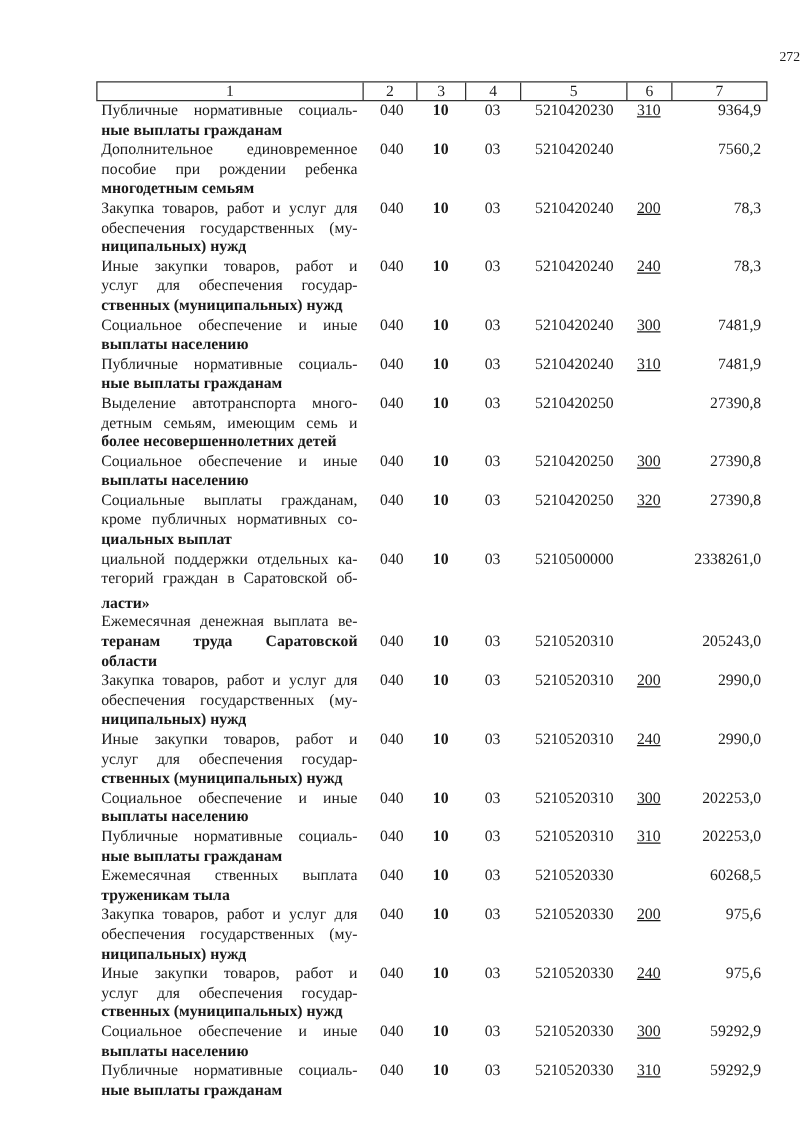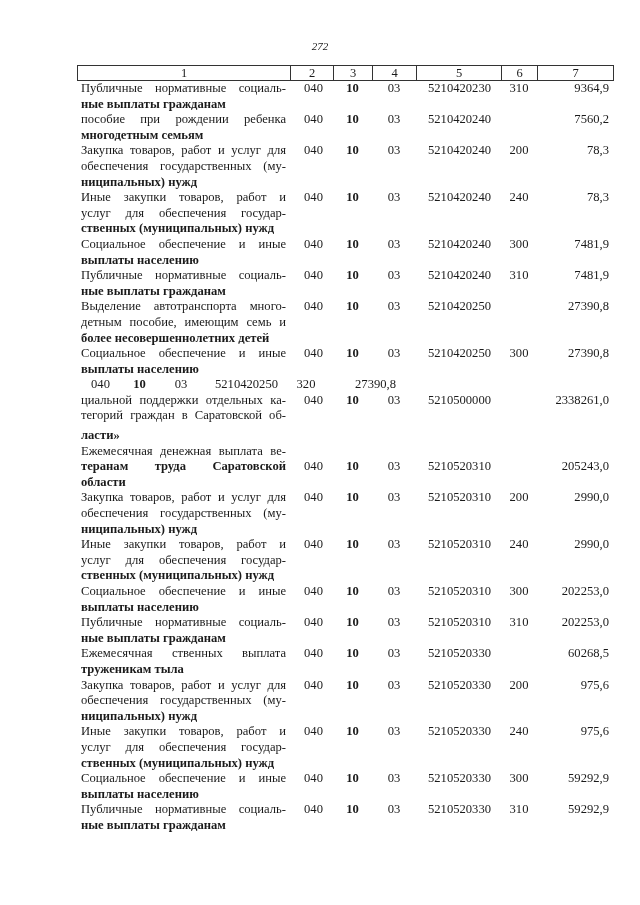--- a/index.html
+++ b/index.html
@@ -1,37 +1,37 @@
 <!DOCTYPE html>
 <html><head>
 <meta charset="utf-8">
 <style>
   html, body { margin: 0; padding: 0; background: #ffffff; }
   body { width: 640px; height: 905px; position: relative; overflow: hidden;
          font-family: "Liberation Serif", "DejaVu Serif", serif; color: #1a1a1a; }
-  .page-number { position: absolute; top: 40px; left: 0; width: 640px; text-align: center;
-                 font-size: 11px; font-style: italic; }
+  .page-number { position: absolute; top: 40px; left: 0; width: 640px; text-align: right;
+                 font-size: 11px; }
   .hdr { position: absolute; top: 65px; left: 77px; height: 16px; display: flex;
          border: 1px solid #333; box-sizing: border-box; width: 537px; }
   .hdr > div { border-right: 1px solid #333; text-align: center; font-size: 12.5px;
                line-height: 14px; box-sizing: border-box; }
   .hdr > div:last-child { border-right: none; }
   .c1 { width: 213px; } .c2 { width: 43px; } .c3 { width: 39px; } .c4 { width: 44px; }
   .c5 { width: 85px; } .c6 { width: 36px; } .c7 { width: 75px; }
   .rows { position: absolute; top: 81px; left: 77px; width: 537px; }
   .row { display: flex; font-size: 12.6px; line-height: 15.6px; }
   .row .name { width: 213px; text-align: justify; box-sizing: border-box; padding-left: 4px; padding-right: 4px; }
   .row .name span.line { display: block; text-align: justify; text-align-last: justify; }
   .row .name span.line.last { text-align-last: left; font-weight: bold; }
   .row .v { box-sizing: border-box; }
   .row .v2 { width: 43px; text-align: center; padding-left: 4px; }
   .row .v3 { width: 39px; text-align: center; font-weight: bold; }
   .row .v4 { width: 44px; text-align: center; }
   .row .v5 { width: 85px; text-align: center; padding-left: 2px; font-family: Liberation Serif, serif; }
-  .row .v6 { width: 36px; text-align: center; }
+  .row .v6 { width: 36px; text-align: center; text-decoration: underline; }
   .row .v7 { width: 75px; text-align: right; padding-right: 3px; }
 </style>
 </head>
 <body>
 
 <div class="page-number">272</div>
 
 <div class="hdr">
   <div class="c1">1</div>
   <div class="c2">2</div>
@@ -50,20 +50,21 @@
       </div>
       <div class="v v2">040</div>
       <div class="v v3">10</div>
       <div class="v v4">03</div>
       <div class="v v5">5210420230</div>
       <div class="v v6">310</div>
       <div class="v v7">9364,9</div>
     </div>
     <div class="row">
       <div class="name">
+        <span class="line">Дополнительное единовременное</span>
         <span class="line">пособие при рождении ребенка</span>
         <span class="line last">многодетным семьям</span>
       </div>
       <div class="v v2">040</div>
       <div class="v v3">10</div>
       <div class="v v4">03</div>
       <div class="v v5">5210420240</div>
       <div class="v v6"></div>
       <div class="v v7">7560,2</div>
     </div>
@@ -113,21 +114,21 @@
       <div class="v v2">040</div>
       <div class="v v3">10</div>
       <div class="v v4">03</div>
       <div class="v v5">5210420240</div>
       <div class="v v6">310</div>
       <div class="v v7">7481,9</div>
     </div>
     <div class="row">
       <div class="name">
         <span class="line">Выделение автотранспорта много-</span>
-        <span class="line">детным пособие, имеющим семь и</span>
+        <span class="line">детным семьям, имеющим семь и</span>
         <span class="line last">более несовершеннолетних детей</span>
       </div>
       <div class="v v2">040</div>
       <div class="v v3">10</div>
       <div class="v v4">03</div>
       <div class="v v5">5210420250</div>
       <div class="v v6"></div>
       <div class="v v7">27390,8</div>
     </div>
     <div class="row">
@@ -136,20 +137,25 @@
         <span class="line last">выплаты населению</span>
       </div>
       <div class="v v2">040</div>
       <div class="v v3">10</div>
       <div class="v v4">03</div>
       <div class="v v5">5210420250</div>
       <div class="v v6">300</div>
       <div class="v v7">27390,8</div>
     </div>
     <div class="row">
+      <div class="name">
+        <span class="line">Социальные выплаты гражданам,</span>
+        <span class="line">кроме публичных нормативных со-</span>
+        <span class="line last">циальных выплат</span>
+      </div>
       <div class="v v2">040</div>
       <div class="v v3">10</div>
       <div class="v v4">03</div>
       <div class="v v5">5210420250</div>
       <div class="v v6">320</div>
       <div class="v v7">27390,8</div>
     </div>
     <div class="row" style="padding-bottom: 0px;">
       <div class="name">
         <span class="line">циальной поддержки отдельных ка-</span>

